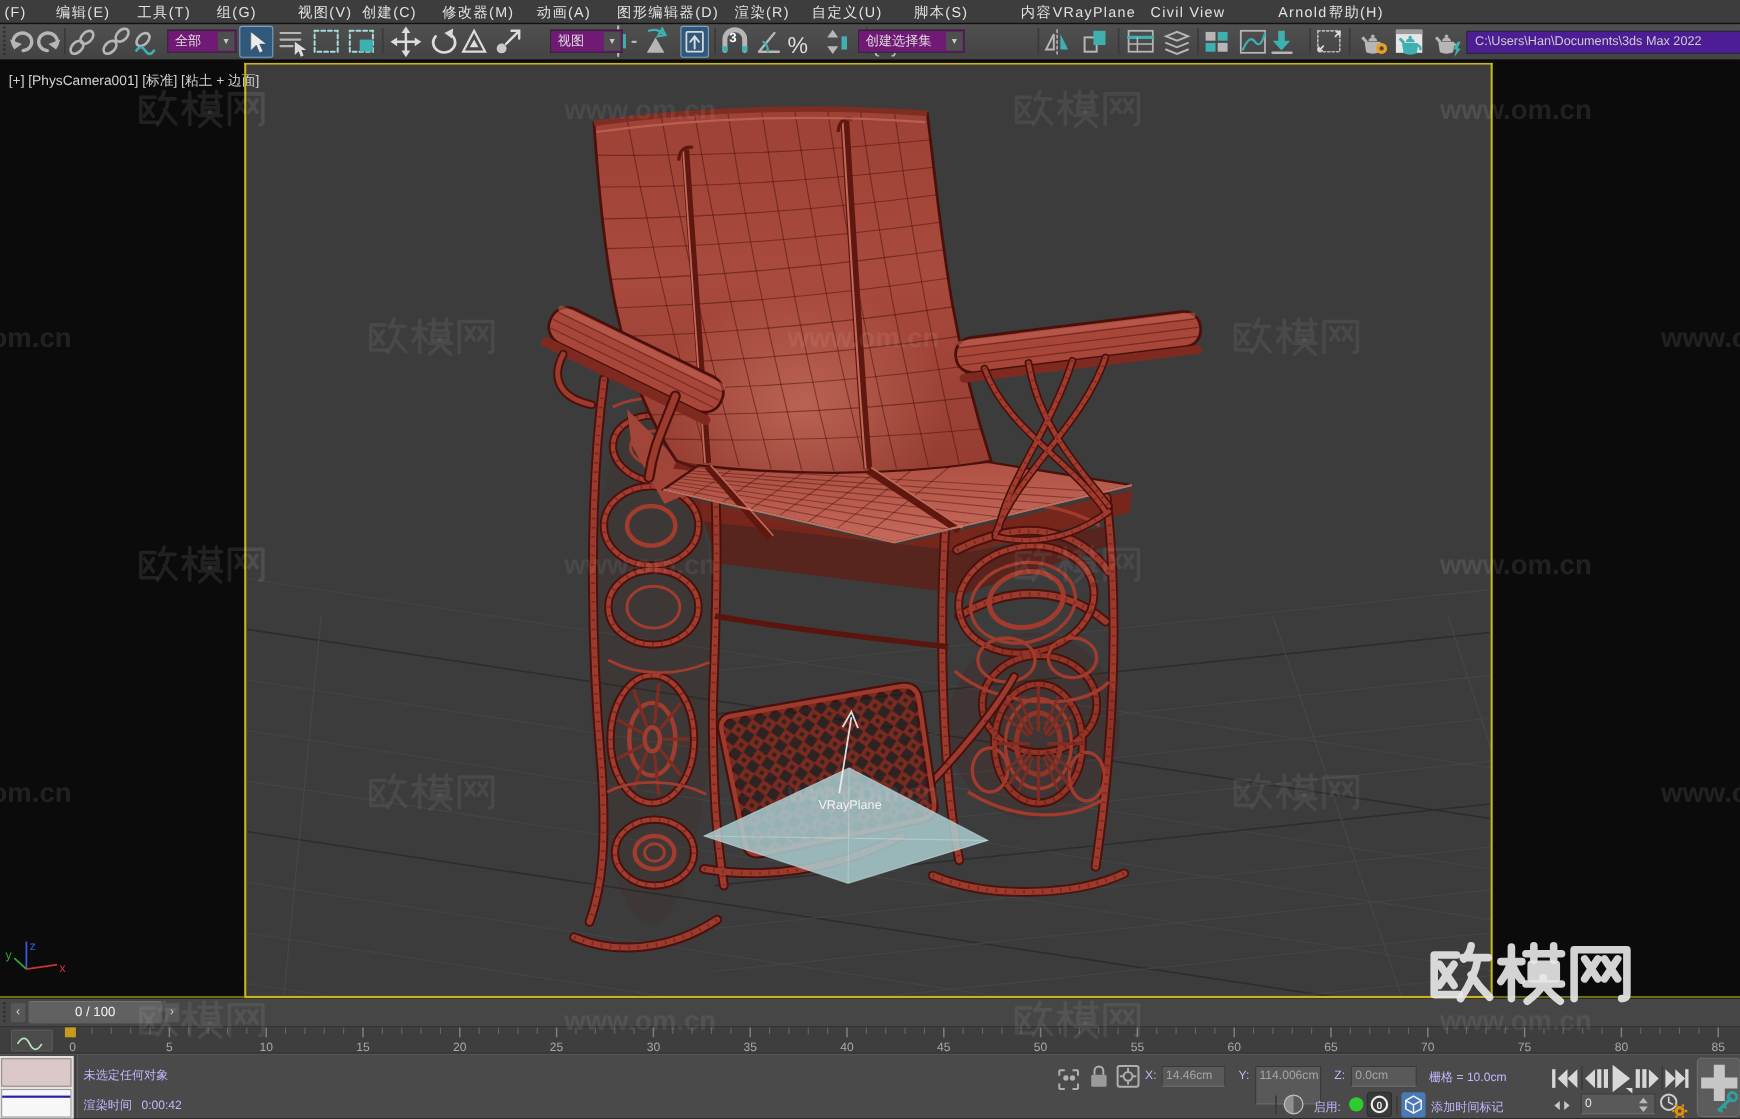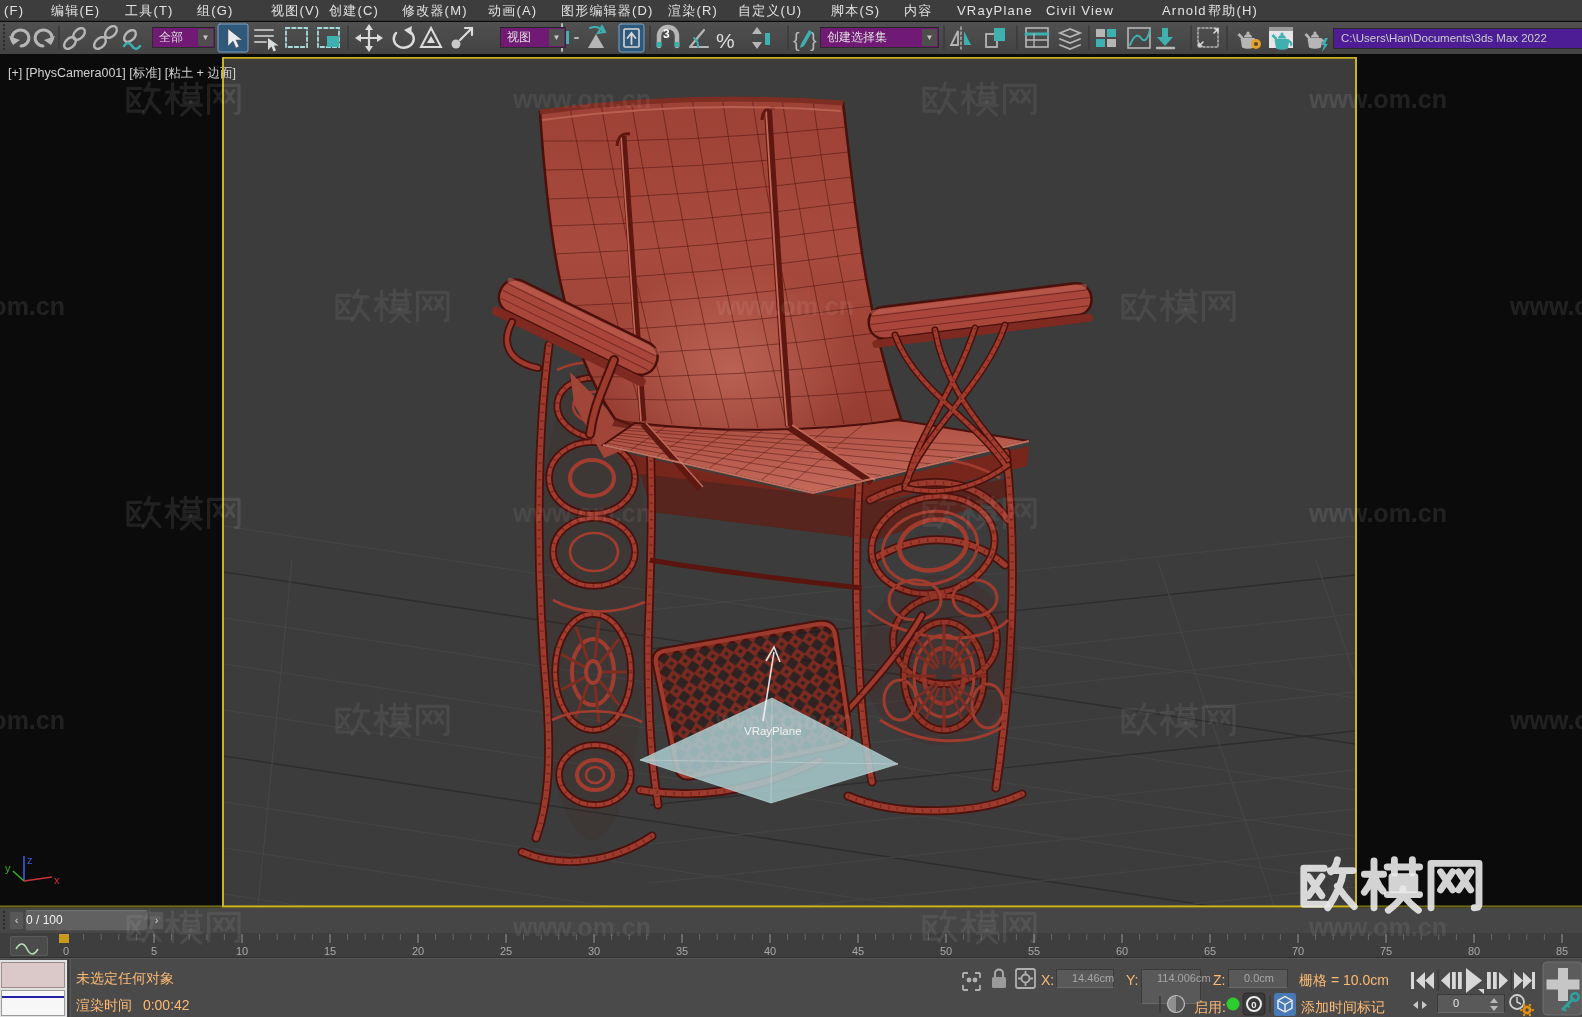--- a/index.html
+++ b/index.html
@@ -7,39 +7,39 @@
 #menubar{left:0;top:0;width:1582px;height:21px;background:#3d3d3d;border-bottom:1px solid #333}
 #menubar span{position:absolute;top:0;line-height:21px;font-size:13px;color:#e2e2e2;white-space:pre;letter-spacing:1.2px}
 #toolbar{left:0;top:22px;width:1582px;height:32px;background:linear-gradient(#505050,#434343)}
 .dd{position:absolute;background:#701a75;border:1px solid #2c2c2c;border-top-color:#242424;height:21px;color:#dedede;font-size:12px;line-height:19px;padding-left:6px;white-space:pre}
 .dd .ar{position:absolute;right:1px;top:1px;width:15px;height:17px;background:#4e4e4e;color:#c9c9c9;font-size:8px;text-align:center;line-height:17px}
 #pathfield{left:1333px;top:28px;width:279px;height:21px;background:#4c1d95;border:1px solid #2a2a2a;color:#cccccc;font-size:11.5px;line-height:19px;padding-left:7px;white-space:pre}
 #pathfield .ar{position:absolute;right:2px;top:3px;color:#bbb;font-size:8px}
 #tslider{left:0;top:908px;width:1582px;height:25px;background:#464646}
 #truler{left:0;top:933px;width:1582px;height:25px;background:#3e3e3e;border-bottom:1px solid #303030}
 #sbar{left:0;top:958px;width:1582px;height:59px;background:#4a4a4a;border-top:1px solid #565656}
-.stxt{position:absolute;color:#fdba74;font-size:14px;white-space:pre}
-.sfield{position:absolute;background:#595959;border:1px solid #3a3a3a;border-bottom-color:#6a6a6a;color:#a6a6a6;font-size:11px;line-height:17px;padding-left:15px;white-space:pre}
+.stxt{position:absolute;color:#c4b5fd;font-size:11px;white-space:pre}
+.sfield{position:absolute;background:#595959;border:1px solid #3a3a3a;border-bottom-color:#6a6a6a;color:#a6a6a6;font-size:11px;line-height:17px;padding-left:3px;white-space:pre}
 </style></head><body>
 <div id="app">
 
 <div id="menubar" class="ab">
 <span style="left:4px">(F)</span>
 <span style="left:51px">编辑(E)</span>
 <span style="left:125px">工具(T)</span>
 <span style="left:197px">组(G)</span>
 <span style="left:271px">视图(V)</span>
 <span style="left:329px">创建(C)</span>
 <span style="left:402px">修改器(M)</span>
 <span style="left:488px">动画(A)</span>
 <span style="left:561px">图形编辑器(D)</span>
 <span style="left:668px">渲染(R)</span>
 <span style="left:738px">自定义(U)</span>
 <span style="left:831px">脚本(S)</span>
-<span style="left:904px">内容</span>
+<span style="left:928px">内容</span>
 <span style="left:957px">VRayPlane</span>
 <span style="left:1046px">Civil View</span>
 <span style="left:1162px">Arnold</span>
 <span style="left:1208px">帮助(H)</span>
 </div>
 <div id="toolbar" class="ab"></div>
 <svg class="ab" style="left:0;top:21px" width="1582" height="33" viewBox="0 21 1582 33">
       <g fill="none" stroke-linecap="round">
         <circle cx="4" cy="25" r="1.2" fill="#2f2f2f" stroke="none"></circle>
         <circle cx="4" cy="29" r="1.2" fill="#2f2f2f" stroke="none"></circle>
@@ -168,21 +168,21 @@
           <path d="M5,8 h12 q1.5,0 1.3,1.5 l-1.3,8 q-6,2.6 -12,0 l-1.3,-8 q-0.2,-1.5 1.3,-1.5 z"></path>
           <path d="M7,7.5 q0,-3.5 4,-3.5 t4,3.5 z"></path>
           <circle cx="11" cy="3" r="1.6"></circle>
           <path d="M4.5,9 l-4,-4 2,-2 4,4.5 z"></path>
           <path d="M18,9 q4.5,1.5 3,6 l-2,-0.5 q0.8,-2.8 -1.8,-3.5 z"></path>
         </g>
       </g>
     </svg>
 <div class="dd ab" style="left:152px;top:27px;width:63px">全部<span class="ar">▼</span></div>
 <div class="dd ab" style="left:500px;top:27px;width:66px">视图<span class="ar">▼</span></div>
-<div class="dd ab" style="left:820px;top:27px;width:119px">创建选择集<span class="ar">▼</span></div>
+<div class="dd ab" style="left:780px;top:27px;width:97px">创建选择集<span class="ar">▼</span></div>
 <div id="pathfield" class="ab">C:\Users\Han\Documents\3ds Max 2022<span class="ar">▼</span></div>
 <svg class="ab" style="left:0;top:57px" width="1582" height="851" viewBox="0 57 1582 851">
 <defs>
 <linearGradient id="bgrad" x1="0" y1="0" x2="0" y2="1">
           <stop offset="0" stop-color="#9e4136"></stop>
           <stop offset="0.45" stop-color="#a84a3d"></stop>
           <stop offset="1" stop-color="#953c31"></stop>
         </linearGradient>
 <linearGradient id="sgrad" x1="0" y1="0" x2="0.3" y2="1">
           <stop offset="0" stop-color="#aa4c3e"></stop>
@@ -486,21 +486,21 @@
 <svg class="ab" style="left:0;top:0" width="10" height="25">
         <g fill="#2f2f2f">
           <circle cx="4" cy="4" r="1.2"></circle>
           <circle cx="4" cy="8" r="1.2"></circle>
           <circle cx="4" cy="12" r="1.2"></circle>
           <circle cx="4" cy="16" r="1.2"></circle>
           <circle cx="4" cy="20" r="1.2"></circle>
         </g>
       </svg>
 <div class="ab" style="left:9px;top:911px;position:absolute;left:9px;top:3px;width:15px;height:19px;background:#575757;border:1px solid #494949;border-radius:2px;color:#d8d8d8;font-size:11px;line-height:17px;text-align:center">‹</div>
-<div class="ab" style="left:25px;top:2px;width:123px;height:21px;background:#616161;border:1px solid #505050;border-top-color:#737373;border-radius:3px;color:#f2f2f2;font-size:12px;line-height:19px;">0 / 100</div>
+<div class="ab" style="left:25px;top:2px;width:123px;height:21px;background:#616161;border:1px solid #505050;border-top-color:#737373;border-radius:3px;color:#f2f2f2;font-size:12px;line-height:19px;text-align:center">0 / 100</div>
 <div class="ab" style="left:149px;top:3px;width:15px;height:19px;background:#575757;border:1px solid #494949;border-radius:2px;color:#d8d8d8;font-size:11px;line-height:17px;text-align:center">›</div>
 </div>
 <div id="truler" class="ab">
 <div class="ab" style="left:10px;top:3px;width:38px;height:20px;background:#4b4b4b;border:1px solid #5a5a5a;border-radius:2px"></div>
 <svg class="ab" style="left:0;top:0" width="1582" height="25">
 <path d="M16,16 q6,-10 11,0 t11,0" stroke="#b8e0b8" stroke-width="1.6" fill="none"></path>
 <line x1="66.0" y1="1" x2="66.0" y2="10" stroke="#7d7d7d" stroke-width="1.4"></line>
         <text x="66.0" y="22" font-size="11" fill="#a8a8a8" text-anchor="middle" font-family="Liberation Sans,sans-serif">0</text>
         <line x1="83.6" y1="1" x2="83.6" y2="7" stroke="#666666" stroke-width="1"></line>
         <line x1="101.2" y1="1" x2="101.2" y2="7" stroke="#666666" stroke-width="1"></line>

